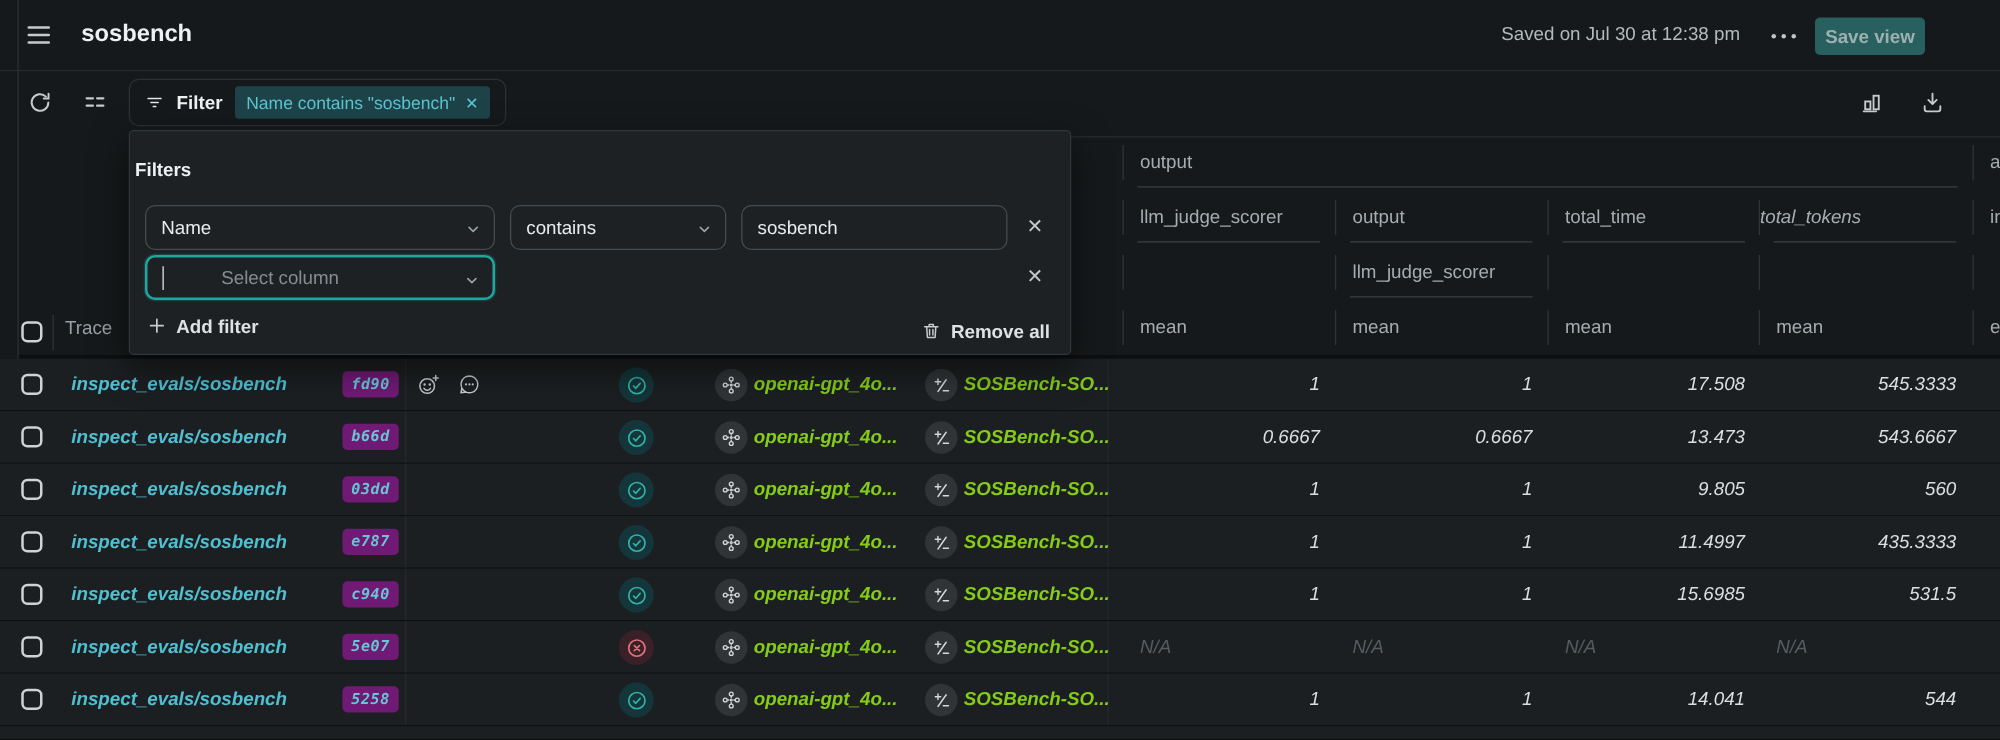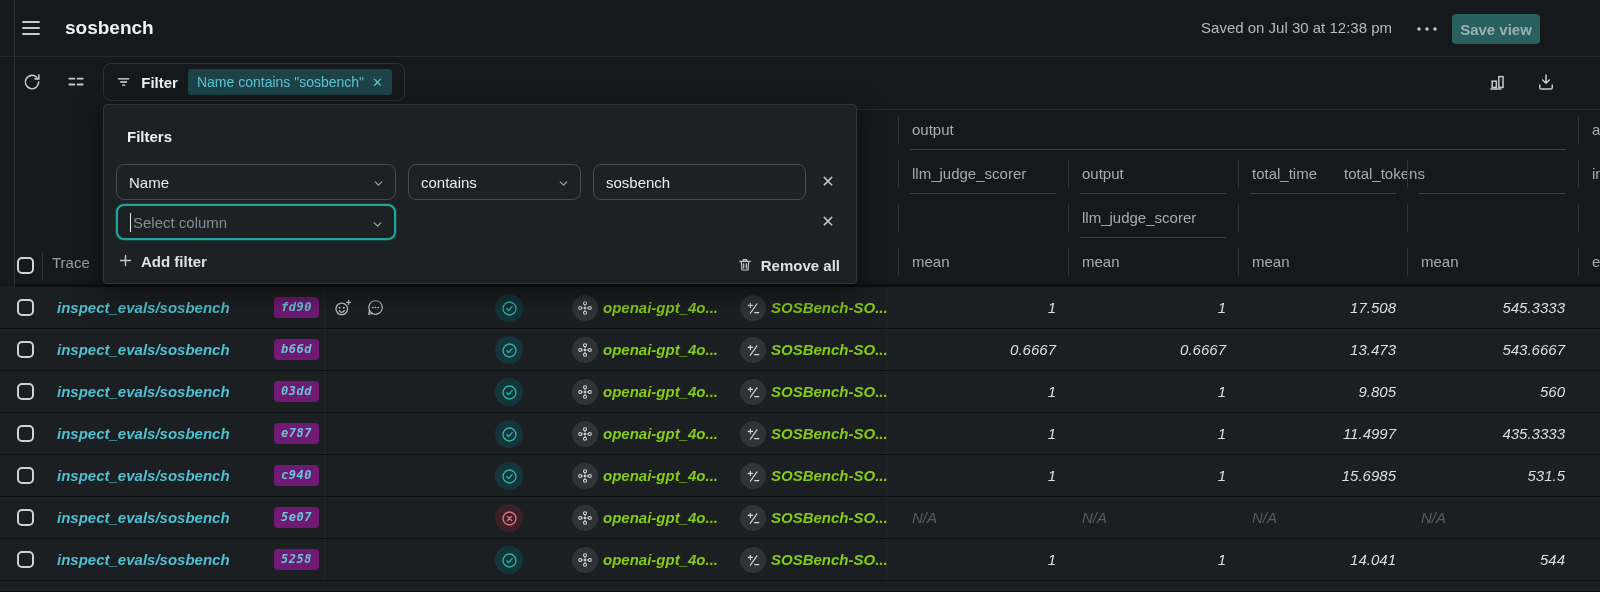--- a/index.html
+++ b/index.html
@@ -54,25 +54,25 @@
   .chip-circle { position:absolute; top:8px; width:26px; height:26px; border-radius:50%; background:#303436; display:flex; align-items:center; justify-content:center; }
   .model-c { left:572px; } .eval-c { left:740px; }
   .obj-name { position:absolute; top:0; line-height:41px; font-size:15px; font-weight:600; color:#84cc16; white-space:nowrap; }
   .model-name { left:603px; } .eval-name { left:771px; }
   .val { position:absolute; top:0; width:146px; line-height:41px; font-size:15px; color:#dcdfe0; text-align:right; }
   .val.na { text-align:left; color:#565c60; padding-left:2px; }
   .v0 { left:910px; } .v1 { left:1080px; } .v2 { left:1250px; } .v3 { left:1419px; }
 
   
   .popover { position:absolute; left:103px; top:104px; width:754px; height:180px; background:#1d2124; border:1px solid #2f3539; border-radius:4px; box-shadow:0 10px 28px rgba(0,0,0,.55); z-index:10; }
-  .pop-title { position:absolute; left:23px; top:23px; font-size:15px; font-weight:700; color:#eef0f1; }
+  .pop-title { position:absolute; left:4px; top:23px; font-size:15px; font-weight:700; color:#eef0f1; }
   .sel { position:absolute; height:36px; border:1px solid #454b4f; border-radius:8px; display:flex; align-items:center; padding:0 12px; font-size:15px; color:#e9ebec; cursor:pointer; background:transparent; }
   .sel .chev { position:absolute; right:10px; top:12px; }
   .sel.focused { border:2px solid #1fa79e; box-shadow:0 0 0 1px rgba(31,167,158,.25); }
-  .placeholder { color:#868d90; }
+  .placeholder { color:#868d90;margin-left:44px; }
   .cursor-bar { width:1px; height:19px; background:#e9ebec; margin-right:2px; }
   .txt-input { position:absolute; height:36px; border:1px solid #454b4f; border-radius:8px; display:flex; align-items:center; padding:0 12px; font-size:15px; color:#e9ebec; }
   .row1 { top:59px; } .row2 { top:99px; }
   .c1 { left:12px; width:280px; } .c2 { left:304px; width:173px; } .c3 { left:489px; width:213px; }
   .xbtn { position:absolute; left:713px; width:22px; height:22px; color:#c3c7c9; font-size:16px; line-height:22px; text-align:center; cursor:pointer; }
   .x1 { top:66px; } .x2 { top:106px; }
   .pop-footer-left { position:absolute; left:14px; top:148px; height:24px; display:flex; align-items:flex-start; gap:8px; cursor:pointer; }
   .pop-footer-right { position:absolute; right:16px; top:148px; height:24px; display:flex; align-items:center; gap:8px; cursor:pointer; }
   .footer-label { font-size:15px; font-weight:600; color:#dfe1e2; }
   svg { display:block; }
@@ -138,21 +138,21 @@
     </svg>
   </div>
 
   <div class="hdr-topline"></div>
   <div id="header-right">
       <div class="hcell" style="left: 912px; top: 108px;">output</div>
       <div class="hcell" style="left: 1592px; top: 108px;">at</div>
       <div class="hcell" style="left: 912px; top: 152px;">llm_judge_scorer</div>
       <div class="hcell" style="left: 1082px; top: 152px;">output</div>
       <div class="hcell" style="left: 1252px; top: 152px;">total_time</div>
-      <div class="hcell" style="left: 1344px; top: 152px;">total_tokens</div>
+      <div class="hcell" style="left: 1408px; top: 152px; font-style: italic;">total_tokens</div>
       <div class="hcell" style="left: 1592px; top: 152px;">in</div>
       <div class="hcell" style="left: 1082px; top: 196px;">llm_judge_scorer</div>
       <div class="hcell" style="left: 912px; top: 240px;">mean</div>
       <div class="hcell" style="left: 1082px; top: 240px;">mean</div>
       <div class="hcell" style="left: 1252px; top: 240px;">mean</div>
       <div class="hcell" style="left: 1421px; top: 240px;">mean</div>
       <div class="hcell" style="left: 1592px; top: 240px;">ep</div>
       <div class="hdiv" style="left: 898px; top: 116px; height: 28px;"></div>
       <div class="hdiv" style="left: 1578px; top: 116px; height: 28px;"></div>
       <div class="hdiv" style="left: 898px; top: 160px; height: 28px;"></div>

